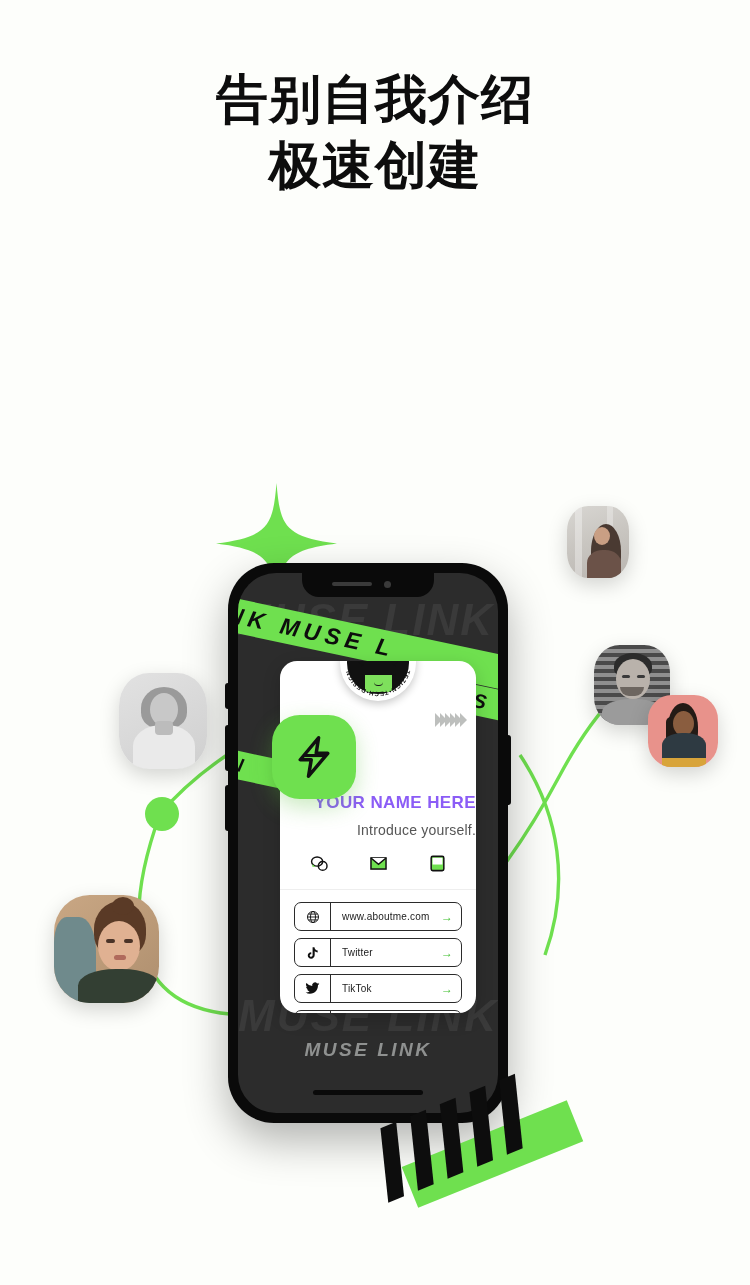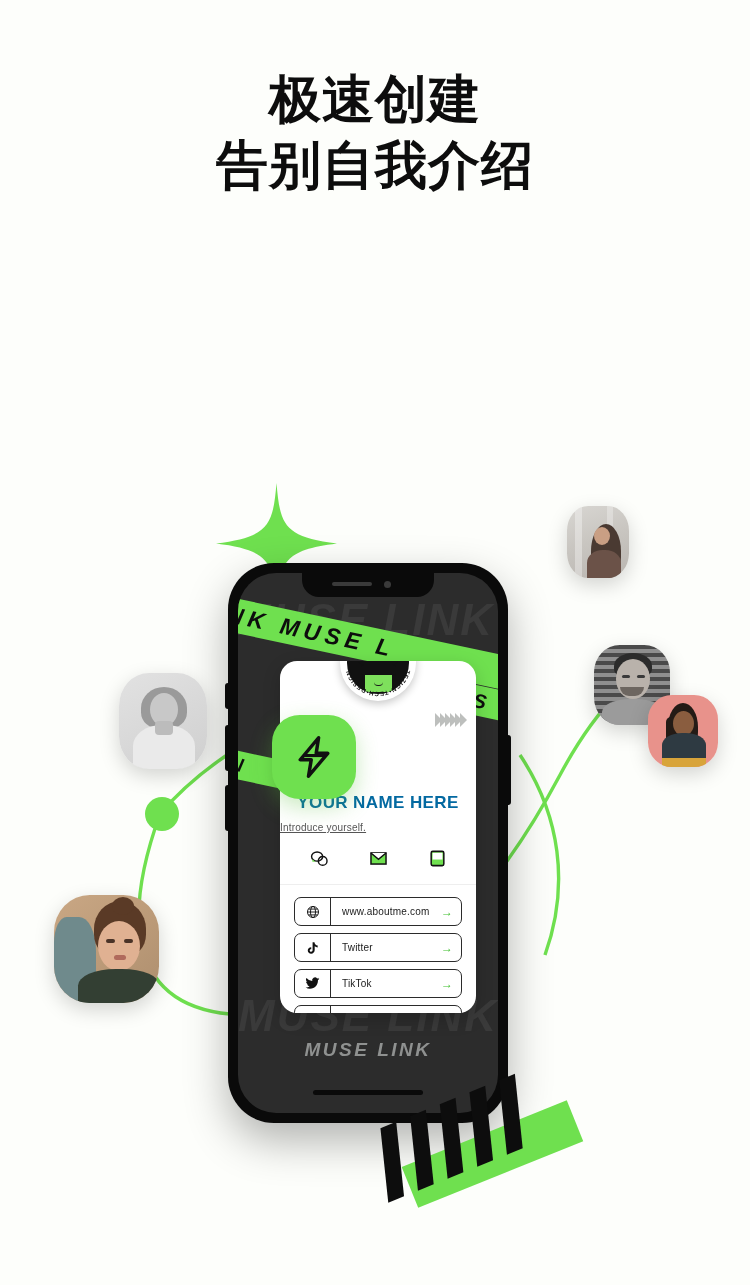--- a/index.html
+++ b/index.html
@@ -182,26 +182,26 @@
   }
   .chev-o {
     width:0; height:0;
     border-top:7px solid transparent;
     border-bottom:7px solid transparent;
     border-left:7px solid #bdbfbd;
     margin-right:-2px;
   }
 
   .card-name {
-    text-align:center; font-size:17px; font-weight:bold;
-    color:#0369a1; letter-spacing:.4px; margin-top:6px;
+    text-align:right; font-size:17px; font-weight:bold;
+    color:#8b5cf6; letter-spacing:.4px; margin-top:6px;
   }
   .card-sub {
-    text-align:left; font-size:10px; color:#555;
-    margin-top:9px; letter-spacing:.2px;text-decoration:underline;
+    text-align:right; font-size:14px; color:#555;
+    margin-top:9px; letter-spacing:.2px;
   }
   .card-icons {
     display:flex; justify-content:center; gap:40px;
     margin-top:16px; padding-bottom:16px;
     border-bottom:1px solid #eee;
   }
   .cic { width:19px; height:19px; position:relative; }
 
   .links { padding:12px 14px 0 14px; }
   .link-row {
@@ -253,22 +253,22 @@
     width:34px; height:34px; border-radius:50%;
     background:#6fe04f; z-index:10;
   }
   .ribbon { position:absolute; left:380px; top:615px; z-index:11; }
 </style>
 </head>
 <body>
 
 <div class="hero">
   <h1 class="hero-title">
+    <span class="line">告别自我介绍</span>
     <span class="line">极速创建</span>
-    <span class="line">告别自我介绍</span>
   </h1>
 </div>
 
 <div class="scene">
 
   <svg class="curve" viewBox="0 0 750 830">
     <path d="M160 359 C 120 470, 130 560, 250 560 C 380 560, 480 470, 560 320 C 600 245, 640 215, 660 208" fill="none" stroke="#6fe04f" stroke-width="3.4"></path>
     <path d="M160 359 C 210 300, 300 250, 380 232" fill="none" stroke="#6fe04f" stroke-width="3.4"></path>
     <path d="M520 300 C 560 360, 570 430, 545 500" fill="none" stroke="#6fe04f" stroke-width="3.4"></path>
   </svg>

